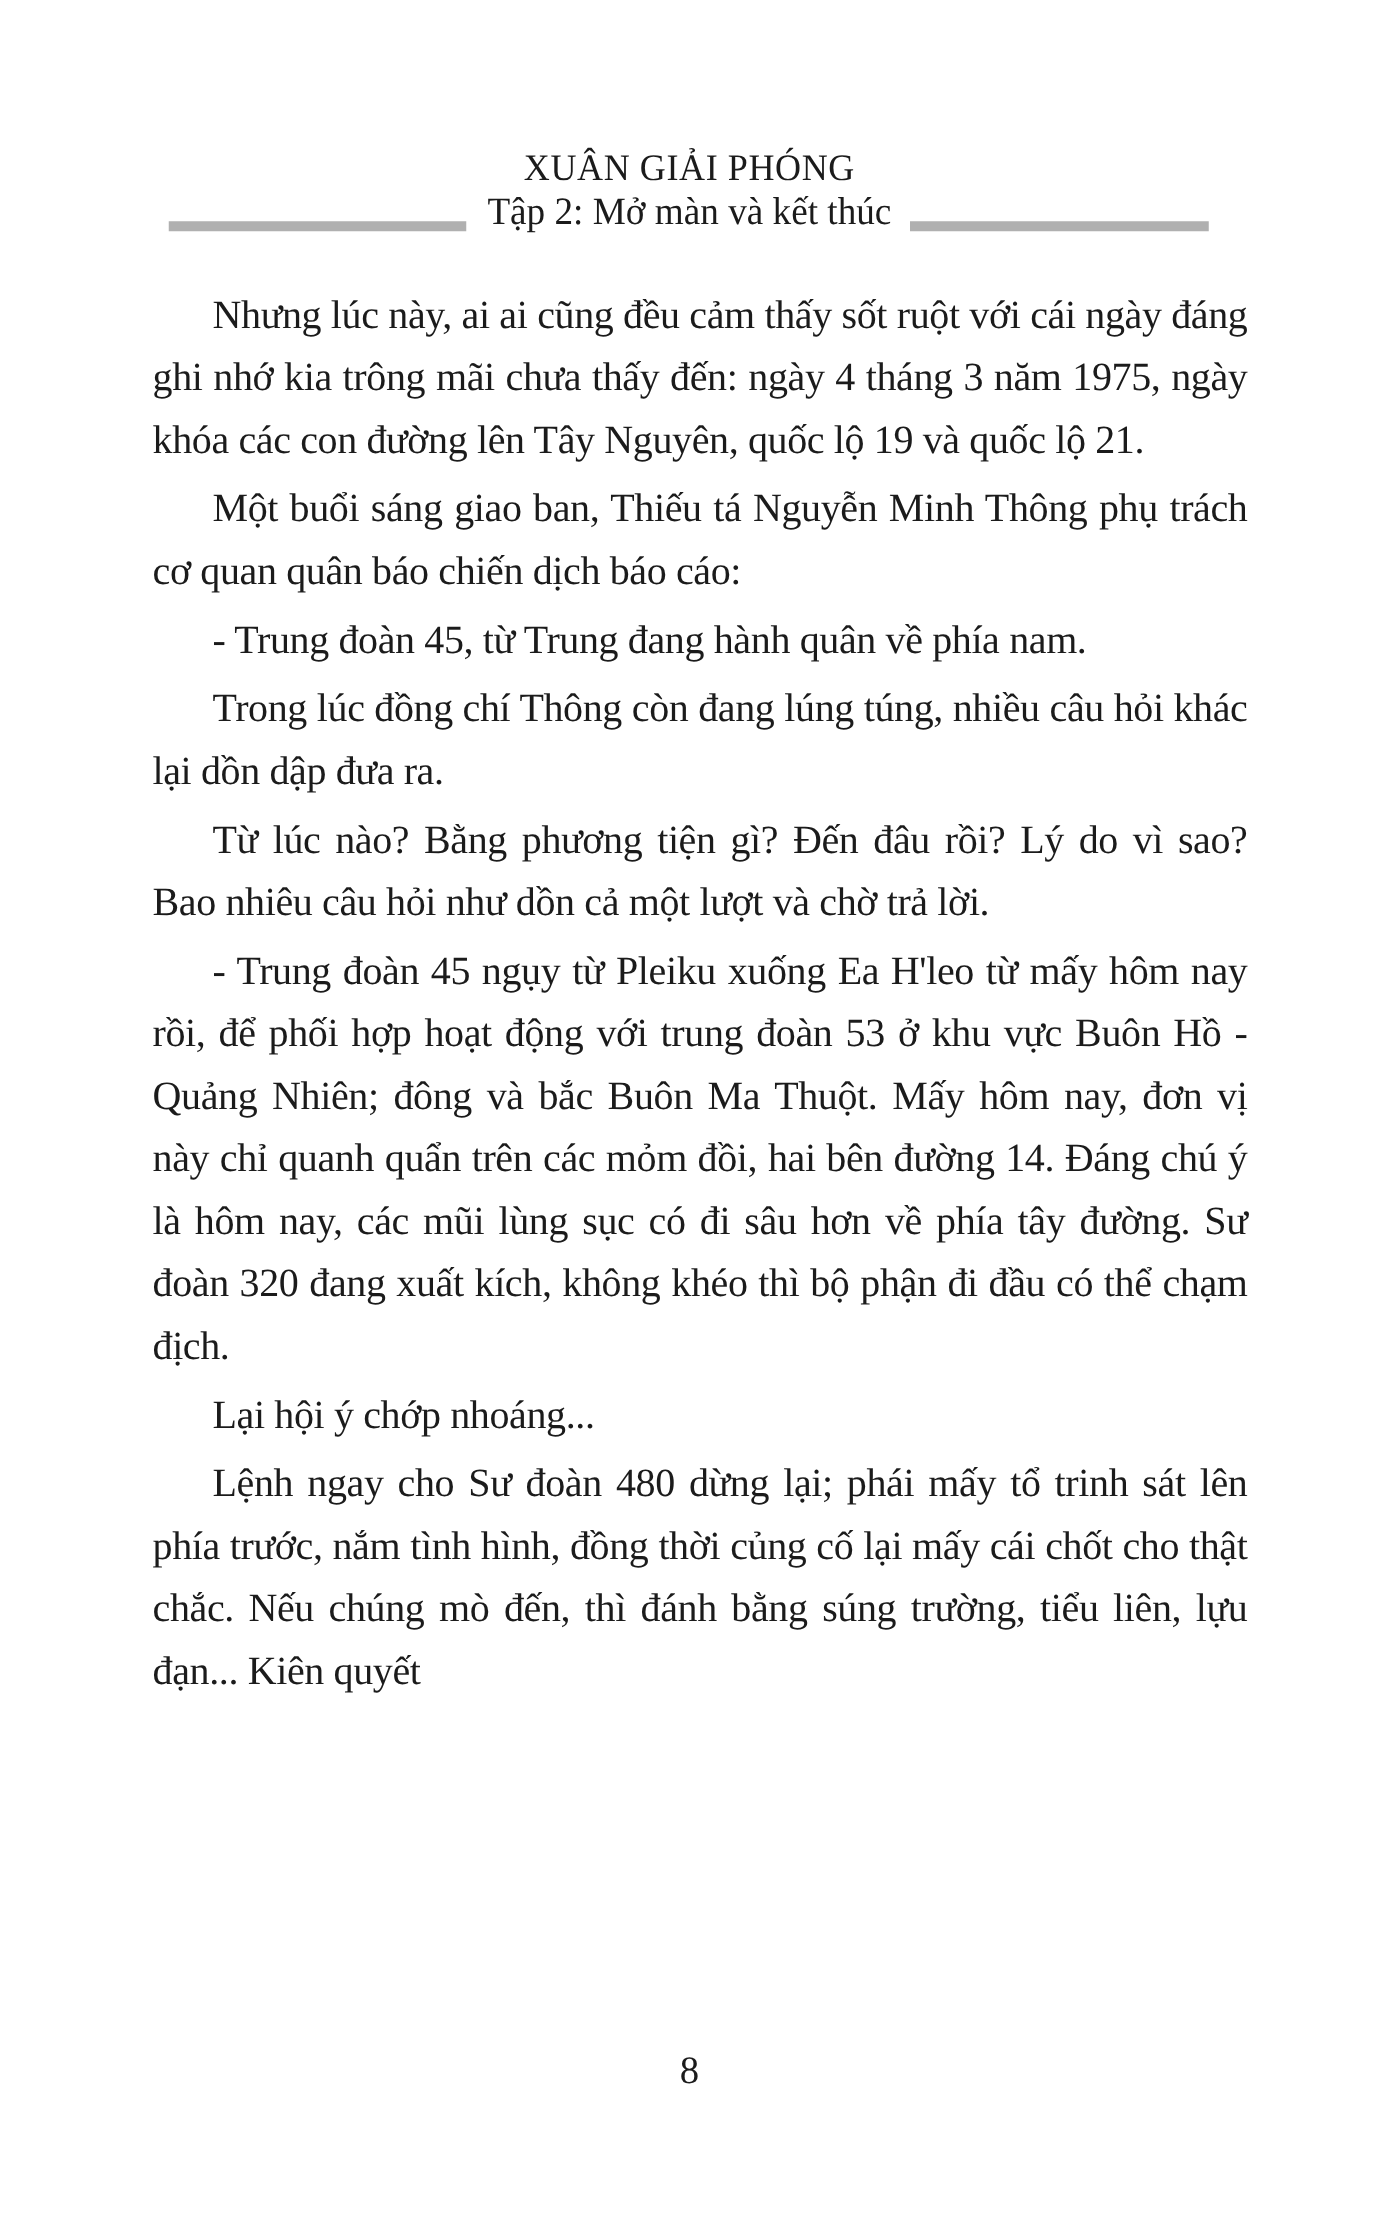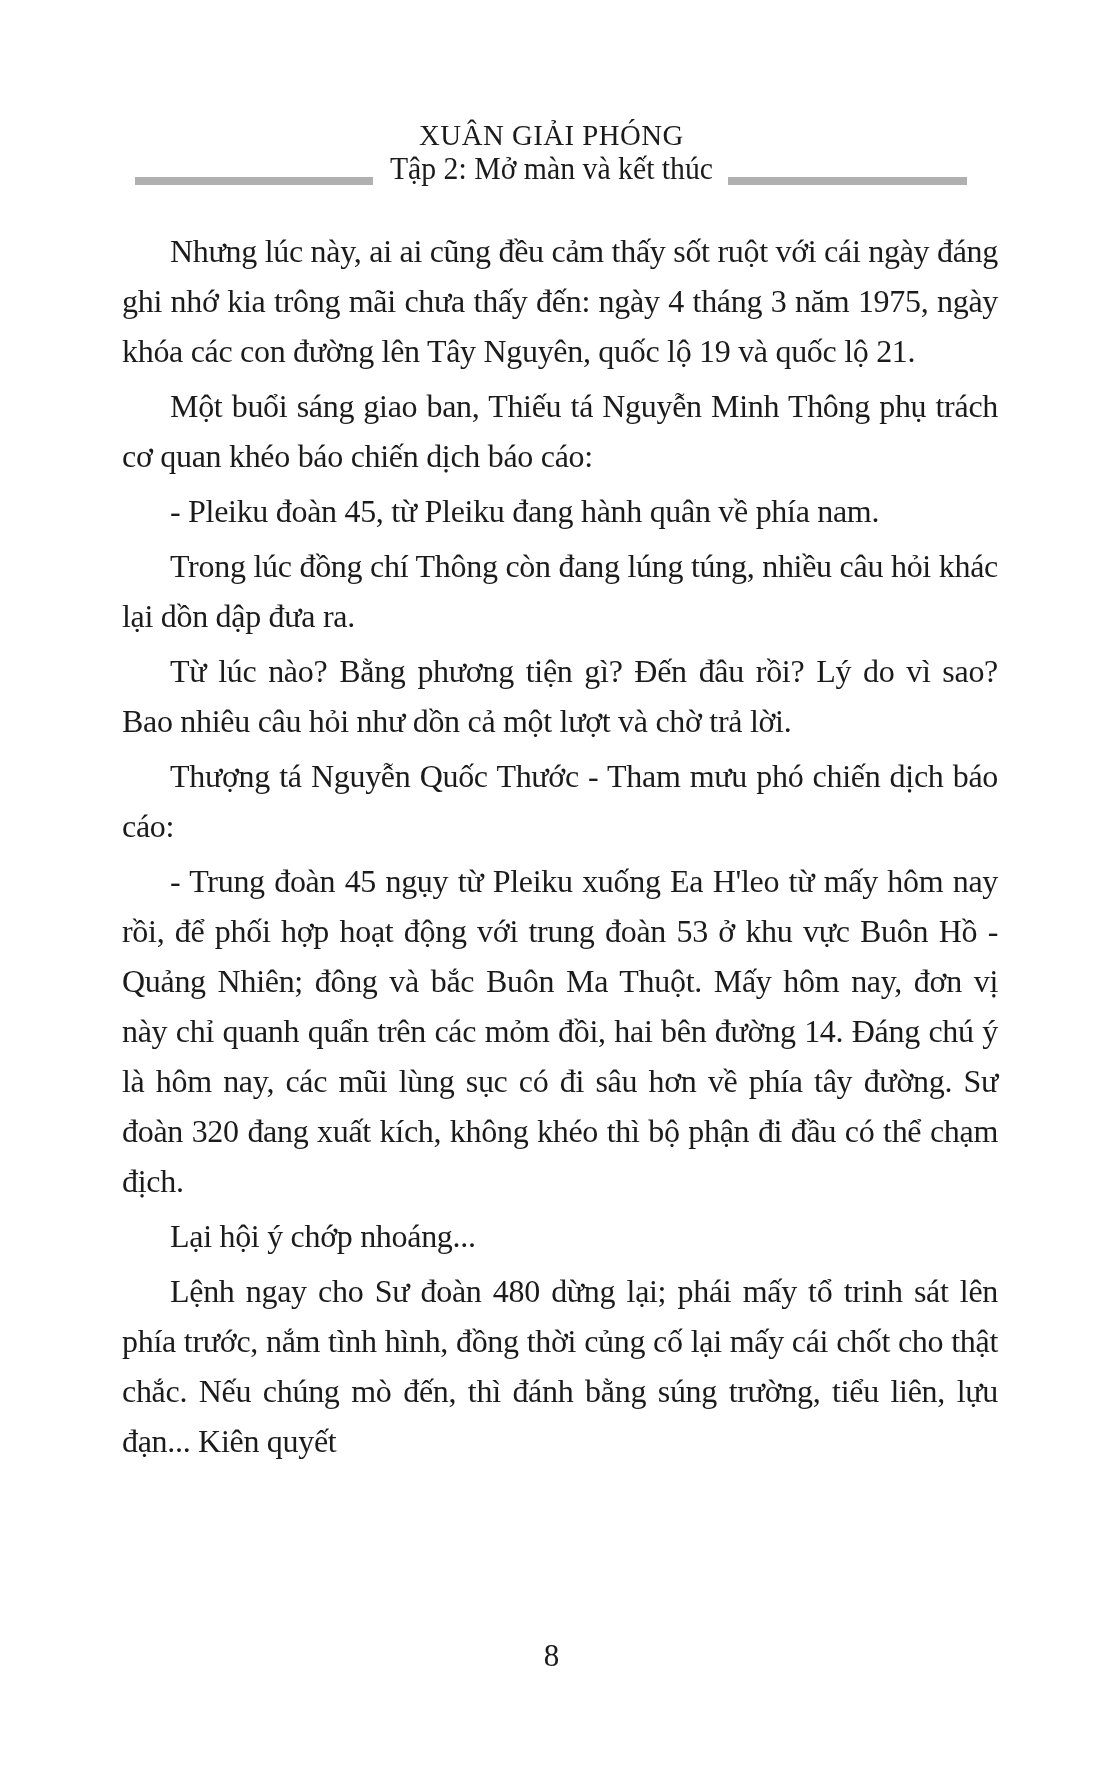--- a/index.html
+++ b/index.html
@@ -86,25 +86,24 @@
   <div class="running-header">
     <div class="book-title">XUÂN GIẢI PHÓNG</div>
     <div class="volume-subtitle">Tập 2: Mở màn và kết thúc</div>
   </div>
 
   <div class="header-rule left"></div>
   <div class="header-rule right"></div>
 
   <div class="body-text">
       <p>Nhưng lúc này, ai ai cũng đều cảm thấy sốt ruột với cái ngày đáng ghi nhớ kia trông mãi chưa thấy đến: ngày 4 tháng 3 năm 1975, ngày khóa các con đường lên Tây Nguyên, quốc lộ 19 và quốc lộ 21.</p>
-      <p>Một buổi sáng giao ban, Thiếu tá Nguyễn Minh Thông phụ trách cơ quan khéo báo chiến dịch báo cáo:</p>
-      <p>- Pleiku đoàn 45, từ Pleiku đang hành quân về phía nam.</p>
+      <p>Một buổi sáng giao ban, Thiếu tá Nguyễn Minh Thông phụ trách cơ quan quân báo chiến dịch báo cáo:</p>
+      <p>- Trung đoàn 45, từ Trung đang hành quân về phía nam.</p>
       <p>Trong lúc đồng chí Thông còn đang lúng túng, nhiều câu hỏi khác lại dồn dập đưa ra.</p>
       <p>Từ lúc nào? Bằng phương tiện gì? Đến đâu rồi? Lý do vì sao? Bao nhiêu câu hỏi như dồn cả một lượt và chờ trả lời.</p>
-      <p>Thượng tá Nguyễn Quốc Thước - Tham mưu phó chiến dịch báo cáo:</p>
       <p>- Trung đoàn 45 ngụy từ Pleiku xuống Ea H'leo từ mấy hôm nay rồi, để phối hợp hoạt động với trung đoàn 53 ở khu vực Buôn Hồ - Quảng Nhiên; đông và bắc Buôn Ma Thuột. Mấy hôm nay, đơn vị này chỉ quanh quẩn trên các mỏm đồi, hai bên đường 14. Đáng chú ý là hôm nay, các mũi lùng sục có đi sâu hơn về phía tây đường. Sư đoàn 320 đang xuất kích, không khéo thì bộ phận đi đầu có thể chạm địch.</p>
       <p>Lại hội ý chớp nhoáng...</p>
       <p>Lệnh ngay cho Sư đoàn 480 dừng lại; phái mấy tổ trinh sát lên phía trước, nắm tình hình, đồng thời củng cố lại mấy cái chốt cho thật chắc. Nếu chúng mò đến, thì đánh bằng súng trường, tiểu liên, lựu đạn... Kiên quyết</p>
     </div>
 
   <div class="page-number">8</div>
 
 </div>
 
 </body></html>

